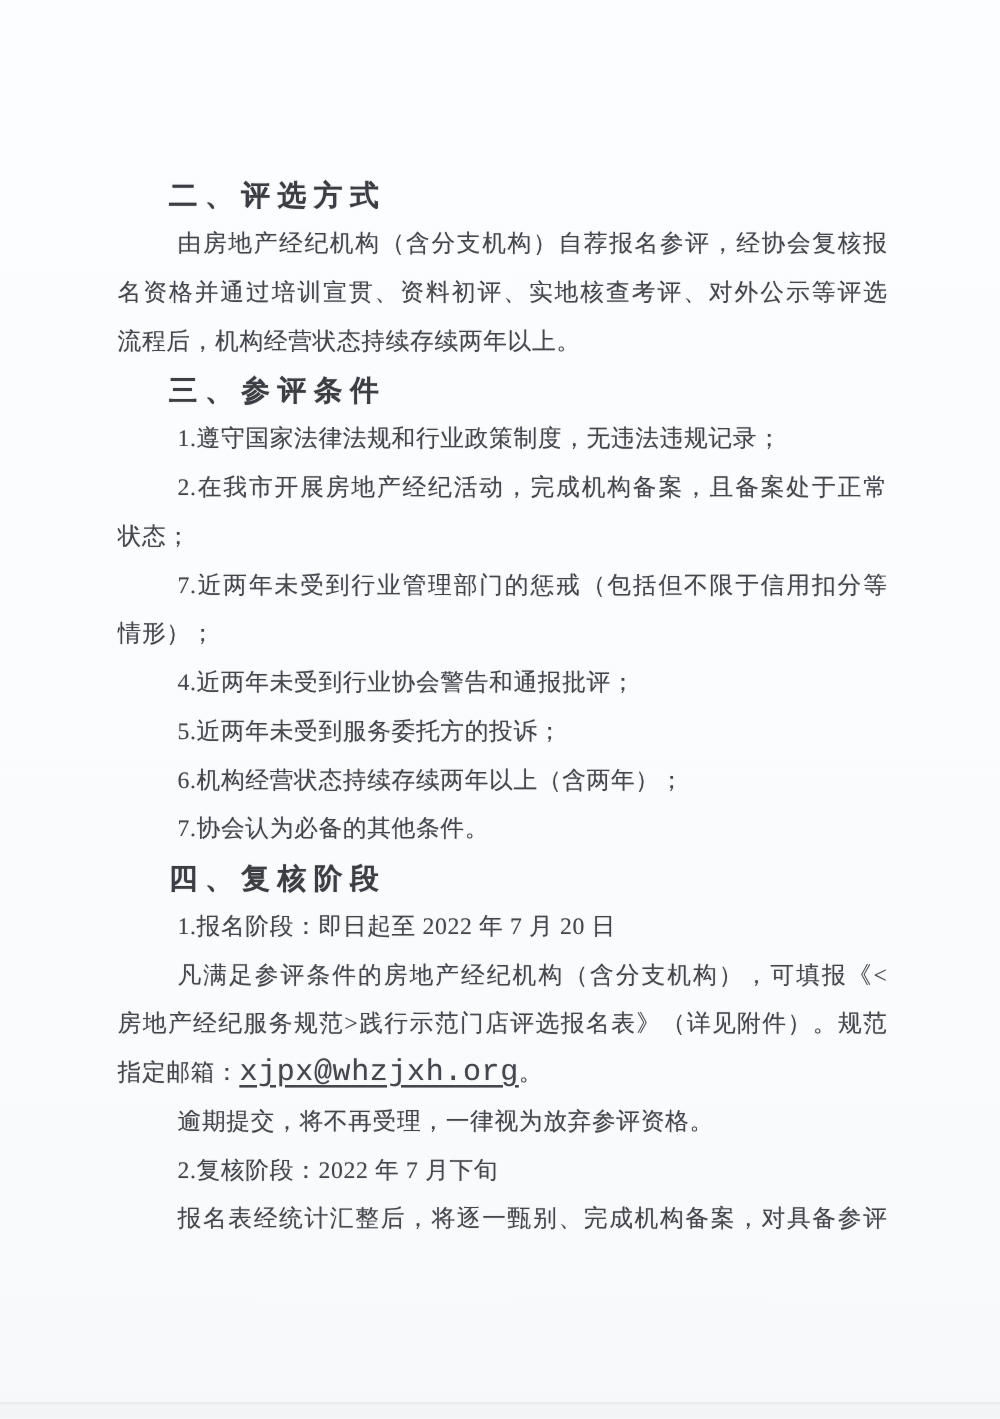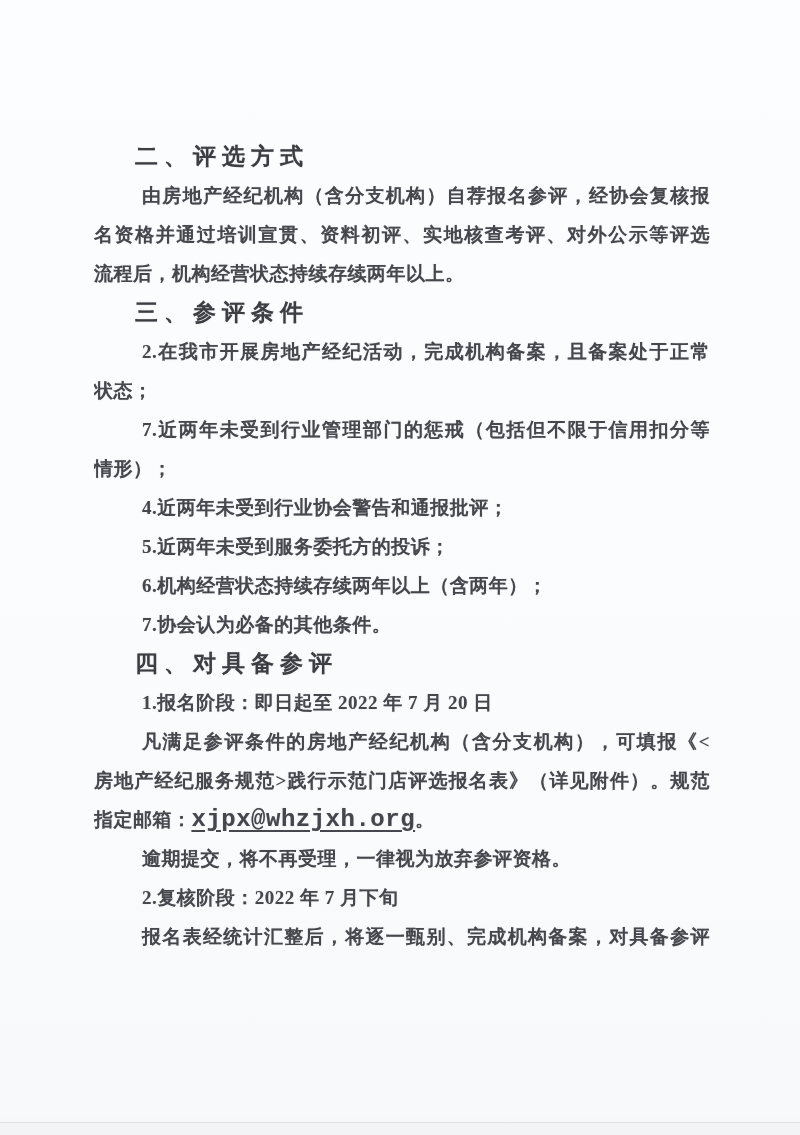--- a/index.html
+++ b/index.html
@@ -23,21 +23,20 @@
     width: 616px;
   }
   .ln {
     height: 39px;
     line-height: 39px;
     font-size: 19px;
     letter-spacing: 0.5px;
     white-space: nowrap;
     overflow: hidden;
     text-shadow: 0 0 1px rgba(70, 72, 78, 0.35);
-    font-weight: bold;
   }
   .ln.ind { padding-left: 48px; }
   .ln.just {
     white-space: normal;
     text-align: justify;
     text-align-last: justify;
   }
   .ln.hd {
     padding-left: 41px;
     font-size: 23px;
@@ -76,30 +75,31 @@
 
 <div class="page">
   <div class="content">
 
     <div class="ln hd">二、评选方式</div>
     <div class="ln ind just">由房地产经纪机构（含分支机构）自荐报名参评，经协会复核报</div>
     <div class="ln just">名资格并通过培训宣贯、资料初评、实地核查考评、对外公示等评选</div>
     <div class="ln">流程后，机构经营状态持续存续两年以上。</div>
 
     <div class="ln hd">三、参评条件</div>
+    <div class="ln ind">1.遵守国家法律法规和行业政策制度，无违法违规记录；</div>
     <div class="ln ind just">2.在我市开展房地产经纪活动，完成机构备案，且备案处于正常</div>
     <div class="ln">状态；</div>
     <div class="ln ind just">7.近两年未受到行业管理部门的惩戒（包括但不限于信用扣分等</div>
     <div class="ln">情形）；</div>
     <div class="ln ind">4.近两年未受到行业协会警告和通报批评；</div>
     <div class="ln ind">5.近两年未受到服务委托方的投诉；</div>
     <div class="ln ind">6.机构经营状态持续存续两年以上（含两年）；</div>
     <div class="ln ind">7.协会认为必备的其他条件。</div>
 
-    <div class="ln hd">四、对具备参评</div>
+    <div class="ln hd">四、复核阶段</div>
     <div class="ln ind">1.报名阶段：即日起至 2022 年 7 月 20 日</div>
     <div class="ln ind just">凡满足参评条件的房地产经纪机构（含分支机构），可填报《&lt;</div>
     <div class="ln just">房地产经纪服务规范&gt;践行示范门店评选报名表》（详见附件）。规范</div>
 
     <div class="ln"><span>指定邮箱：</span><span class="email">xjpx@whzjxh.org</span><span>。</span></div>
 
     <div class="ln ind">逾期提交，将不再受理，一律视为放弃参评资格。</div>
     <div class="ln ind">2.复核阶段：2022 年 7 月下旬</div>
     <div class="ln ind just">报名表经统计汇整后，将逐一甄别、完成机构备案，对具备参评</div>
 

